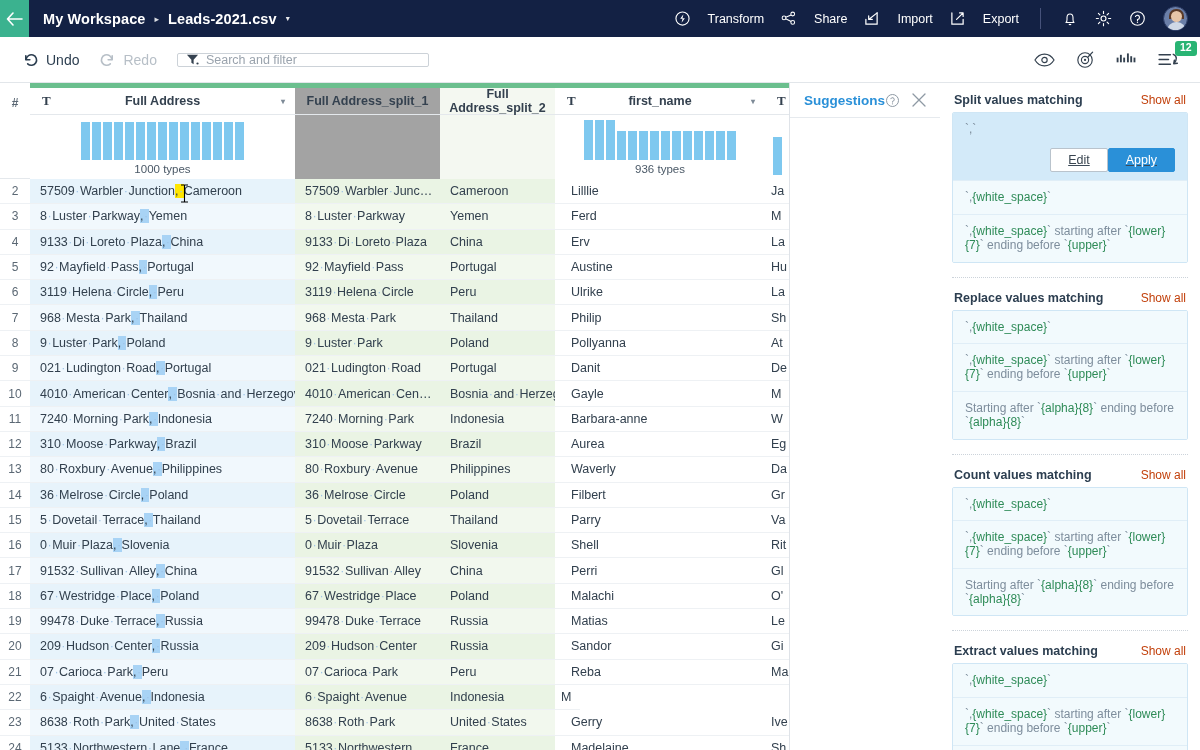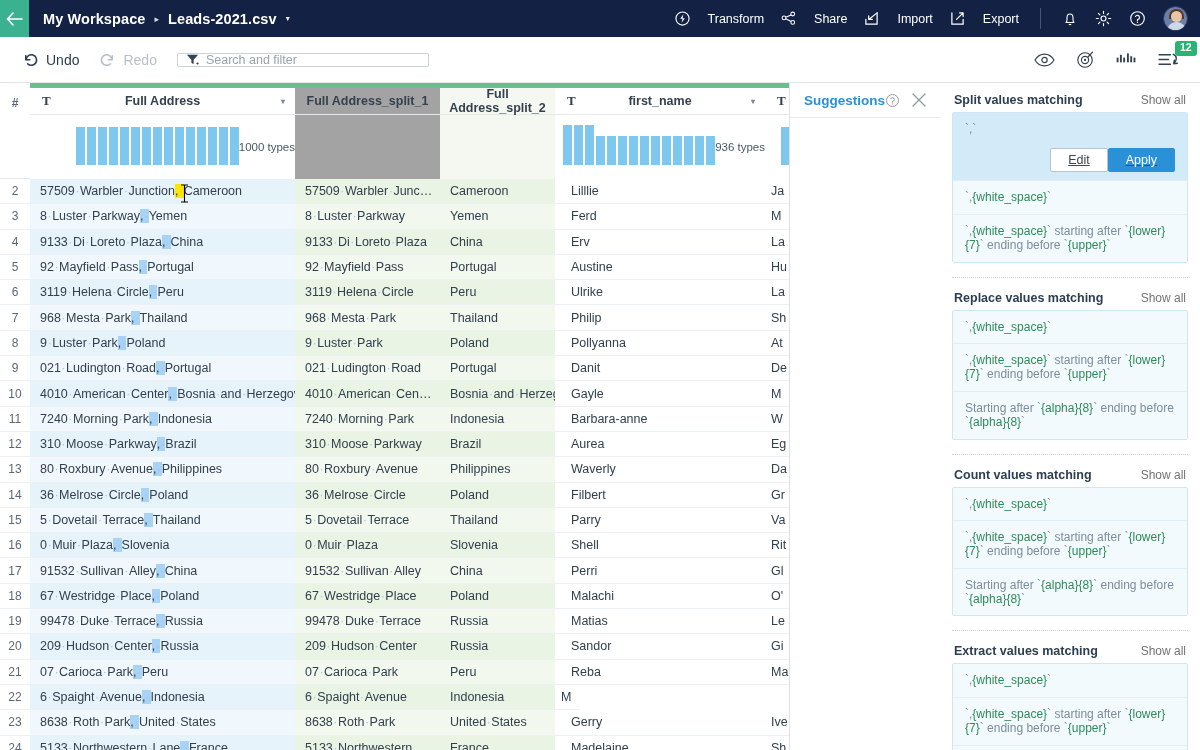--- a/index.html
+++ b/index.html
@@ -71,21 +71,21 @@
   .col { position: relative; height: 96px; }
   .col .accent { height: 5px; width: 100%; }
   .col-title {
     height: 27px; display: flex; align-items: center; font-size: 12.5px;
     font-weight: bold; color: #34414f; position: relative; border-bottom: 1px solid #e4e8ec;
   }
   .tletter { font-family: "Liberation Serif", serif; font-weight: bold; font-size: 13px;
     position: absolute; left: 12px; }
   .col-name { width: 100%; text-align: center; }
   .col-caret { position: absolute; right: 10px; font-size: 8px; color: #7d8a97; }
-  .histo { height: 64px; display: flex; align-items: center;
+  .histo { height: 64px; display: flex; flex-direction: column; align-items: center;
     justify-content: flex-end; padding-bottom: 4px; }
   .bars { display: flex; align-items: flex-end; gap: 2px; height: 40px; }
   .bars i { width: 9px; background: #7ec8ef; display: block; }
   .types { font-size: 11.5px; color: #4a5866; margin-top: 3px; }
 
   .rownum-head { width: 30px; flex: 0 0 30px; height: 96px; display: flex;
     align-items: flex-start; justify-content: center; padding-top: 13px;
     font-size: 12px; color: #5b6874; font-weight: bold; border-bottom: 1px solid #e4e8ec;}
 
   .rows { position: absolute; top: 96px; left: 0; right: 0; bottom: 0; }
@@ -119,21 +119,21 @@
     height: 35px; display: flex; align-items: center; padding: 0 14px;
     border-bottom: 1px solid #e6eaee; flex: 0 0 35px;
   }
   .panel-title { font-size: 13.5px; font-weight: bold; color: #2a90d8; }
   .panel-head-acts { margin-left: auto; display: flex; align-items: center; gap: 12px; }
   .panel-body { flex: 1; overflow: hidden; padding: 10px 12px 0; }
   .sugg-group { margin-bottom: 14px; }
   .sugg-group + .sugg-group { border-top: 1px dotted #ccd3da; padding-top: 13px; }
   .sg-head { display: flex; align-items: baseline; padding: 0 2px 5px; }
   .sg-title { font-size: 12.5px; font-weight: bold; color: #2c3e50; }
-  .sg-showall { margin-left: auto; font-size: 12px; color: #737373; cursor: pointer; }
+  .sg-showall { margin-left: auto; font-size: 12px; color: #c2410c; cursor: pointer; }
   .sg-list { border: 1px solid #cfe6f5; border-radius: 2px; overflow: hidden; }
   .sg-item {
     background: #f2fafd; padding: 9px 12px; font-size: 12px; color: #3c4a58;
     border-bottom: 1px solid #e0eef7; cursor: pointer; line-height: 1.2;
   }
   .sg-item:last-child { border-bottom: none; }
   .sg-item.active { background: #d3eaf9; padding-bottom: 8px; }
   .tok { color: #2e8b57; }
   .bt { color: #7d8d9c; }
   .sg-actions { display: flex; justify-content: flex-end; margin-top: 12px; text-decoration: underline; }

